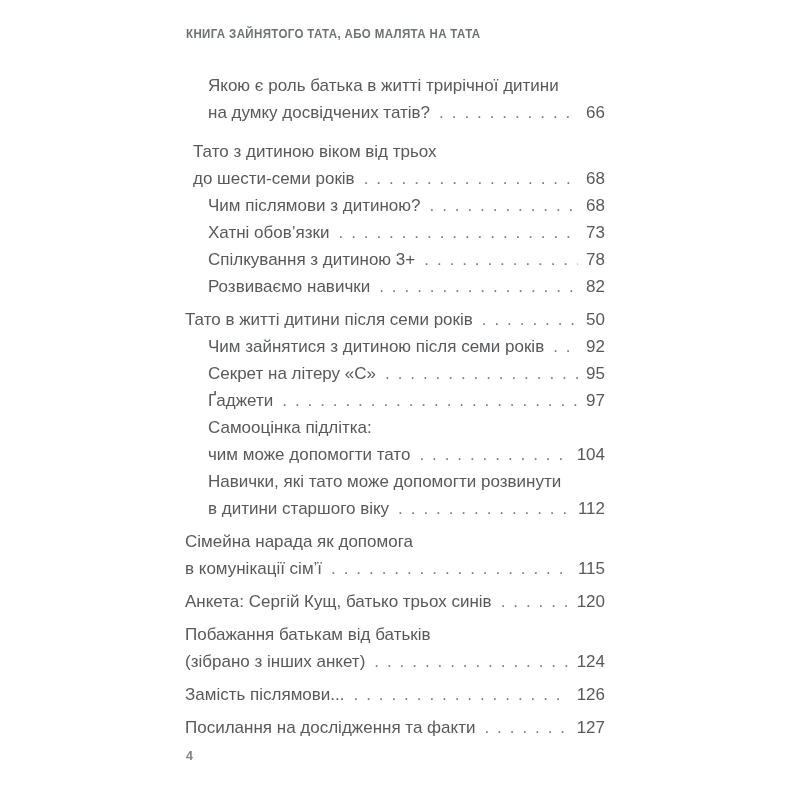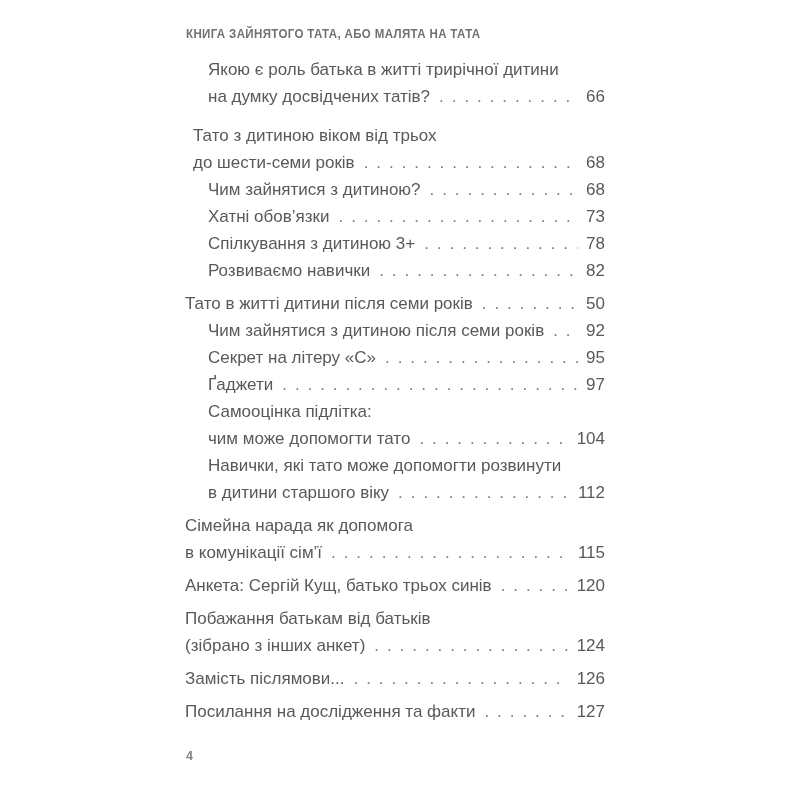--- a/index.html
+++ b/index.html
@@ -17,21 +17,21 @@
     font-size:12.5px;
     font-weight:700;
     letter-spacing:0.4px;
     color:#6d7174;
     transform:scaleX(0.92);
     transform-origin:left center;
     white-space:nowrap;
   }
   .toc {
     position:absolute;
-    left:185px; top:56px;
+    left:185px; top:72px;
     width:420px;
     font-size:17px;
     line-height:27px;
   }
   .entry { }
   .entry.sub { padding-left:23px; }
   .entry.gap-s { margin-top:6px; }
   .entry.gap-l { margin-top:12px;margin-left:8px; }
   .line { white-space:nowrap; }
   .lastline { display:flex; align-items:baseline; }
@@ -82,21 +82,21 @@
       <div class="entry gap-l">
         <div class="line">Тато з дитиною віком від трьох</div>
         <div class="lastline">
           <span class="txt">до шести-семи років</span>
           <span class="leader"></span>
           <span class="pagenum">68</span>
         </div>
       </div>
       <div class="entry sub">
         <div class="lastline">
-          <span class="txt">Чим зайнятися з дитиною?</span>
+          <span class="txt">Чим післямови з дитиною?</span>
           <span class="leader"></span>
           <span class="pagenum">68</span>
         </div>
       </div>
       <div class="entry sub">
         <div class="lastline">
           <span class="txt">Хатні обов’язки</span>
           <span class="leader"></span>
           <span class="pagenum">73</span>
         </div>

